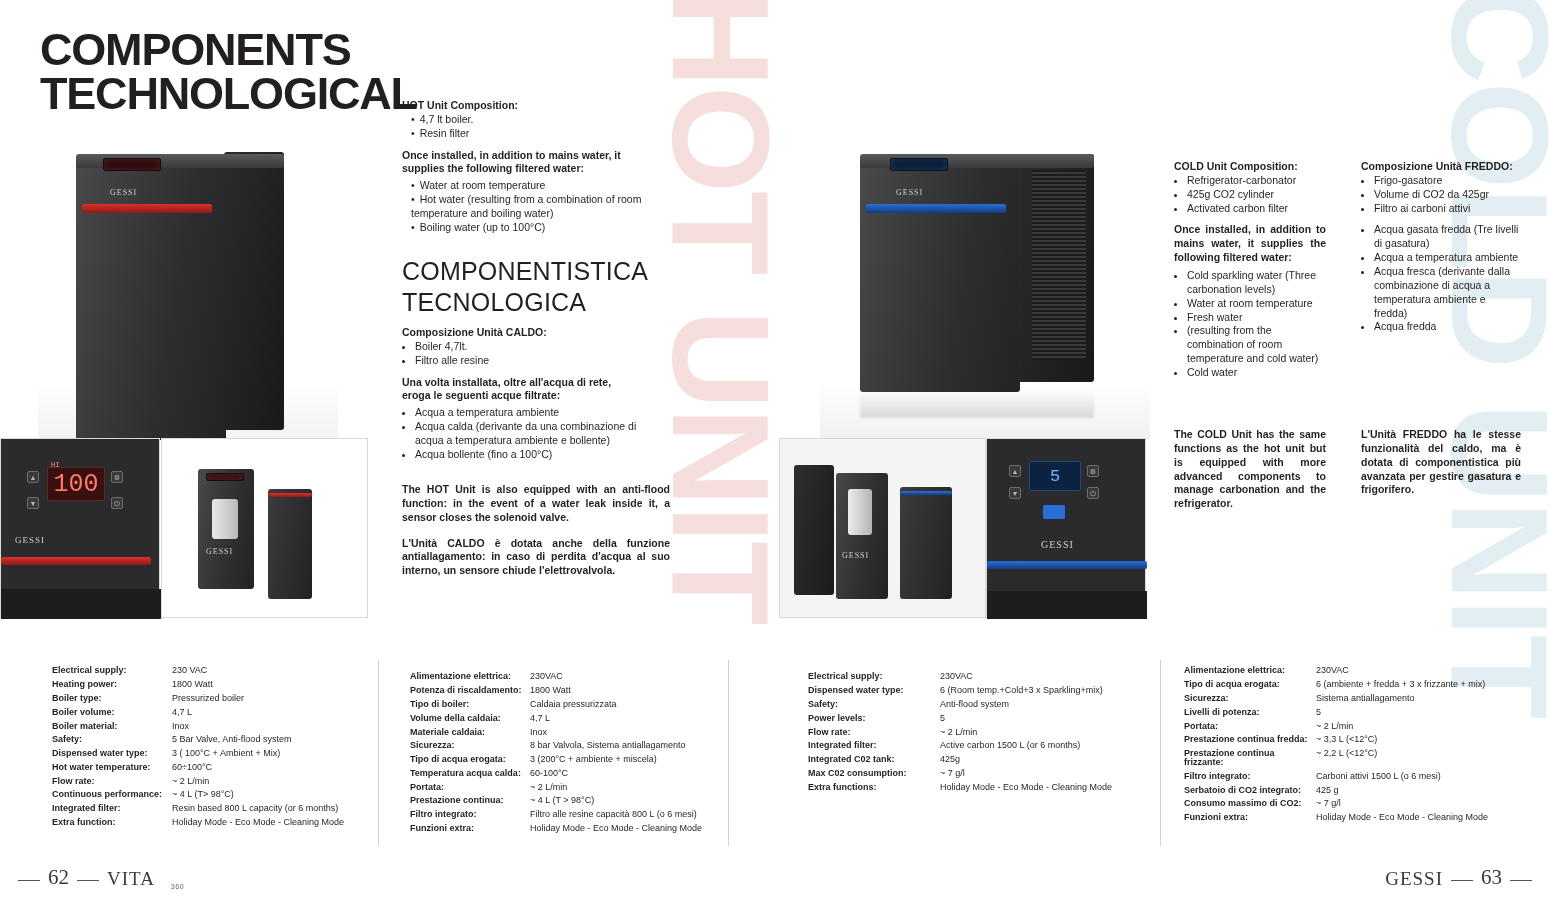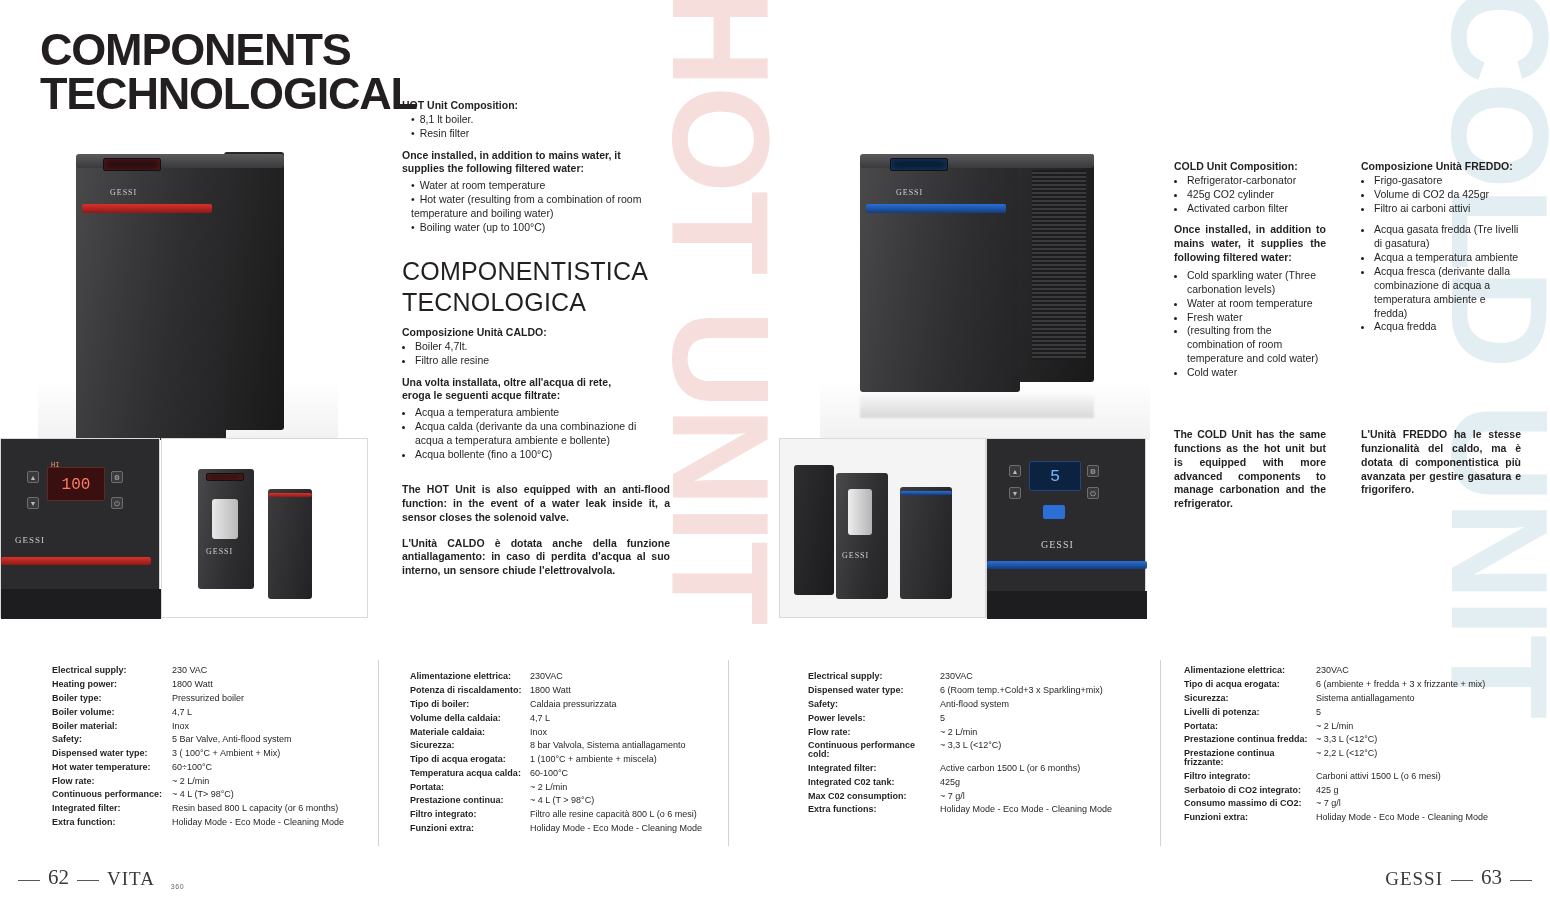--- a/index.html
+++ b/index.html
@@ -192,21 +192,21 @@
   <div class="unit-top" style="left:38px; top:14px; width:208px; height:14px; border-radius:3px;"></div>
   <div class="display-red" style="left:65px; top:18px; width:58px; height:13px;"></div>
   <div class="logo-chip" style="left:72px; top:48px;">GESSI</div>
   <div class="accent-red" style="left:44px; top:64px; width:130px; height:9px;"></div>
 
 </div>
 
 <div class="photo-panel" id="photo-hot-closeup">
   <div class="panel-btn" style="left:26px; top:32px;">▲</div>
   <div class="panel-btn" style="left:26px; top:58px;">▼</div>
-  <div class="lcd-red-big" style="left:46px; top:28px; width:58px; height:34px; font-size:16px; line-height:34px;">100</div>
+  <div class="lcd-red-big" style="left:46px; top:28px; width:58px; height:34px; font-size:25px; line-height:34px;">100</div>
   <div style="position:absolute; left:50px; top:22px; color:#ff8a76; font-size:7px; font-family:'Liberation Mono',monospace;">HI</div>
   <div class="panel-btn" style="left:110px; top:32px;">⚙</div>
   <div class="panel-btn" style="left:110px; top:58px;">⏻</div>
   <div class="logo-chip" style="left:14px; top:96px; font-size:9px;">GESSI</div>
   <div class="accent-red" style="left:0px; top:118px; width:150px; height:8px;"></div>
   <div style="position:absolute; left:0; top:150px; width:160px; height:30px; background:#1d1d1f;"></div>
 </div>
 
 <div class="photo-panel" id="photo-hot-pair">
   <div class="unit-body" style="left:36px; top:30px; width:56px; height:120px;"></div>
@@ -246,21 +246,21 @@
   <div class="panel-btn" style="left:100px; top:48px;">⏻</div>
   <div style="position:absolute; left:56px; top:66px; width:22px; height:14px; background:#2b6fd6; border-radius:2px;"></div>
   <div class="logo-chip" style="left:54px; top:100px; font-size:10px;">GESSI</div>
   <div class="accent-blue" style="left:0px; top:122px; width:160px; height:8px;"></div>
   <div style="position:absolute; left:0; top:152px; width:160px; height:28px; background:#1d1d1f;"></div>
 </div>
 
 <div class="col" id="col-hot-en">
   <div class="hd">HOT Unit Composition:</div>
   <ul class="dash">
-    <li>8,1 lt boiler.</li>
+    <li>4,7 lt boiler.</li>
     <li>Resin filter</li>
   </ul>
   <div class="hd">Once installed, in addition to mains water, it</div>
   <div class="hd" style="margin-bottom:3px;">supplies the following filtered water:</div>
   <ul class="dash">
     <li>Water at room temperature</li>
     <li>Hot water (resulting from a combination of room temperature and boiling water)</li>
     <li>Boiling water (up to 100°C)</li>
   </ul>
 </div>
@@ -409,21 +409,21 @@
         <tr>
           <td class="k">Materiale caldaia:</td>
           <td class="v">Inox</td>
         </tr>
         <tr>
           <td class="k">Sicurezza:</td>
           <td class="v">8 bar Valvola, Sistema antiallagamento</td>
         </tr>
         <tr>
           <td class="k">Tipo di acqua erogata:</td>
-          <td class="v">1 (100°C + ambiente + miscela)</td>
+          <td class="v">3 (200°C + ambiente + miscela)</td>
         </tr>
         <tr>
           <td class="k">Temperatura acqua calda:</td>
           <td class="v">60-100°C</td>
         </tr>
         <tr>
           <td class="k">Portata:</td>
           <td class="v">~ 2 L/min</td>
         </tr>
         <tr>
@@ -456,24 +456,20 @@
           <td class="k">Safety:</td>
           <td class="v">Anti-flood system</td>
         </tr>
         <tr>
           <td class="k">Power levels:</td>
           <td class="v">5</td>
         </tr>
         <tr>
           <td class="k">Flow rate:</td>
           <td class="v">~ 2 L/min</td>
-        </tr>
-        <tr>
-          <td class="k">Continuous performance cold:</td>
-          <td class="v">~ 3,3 L (&lt;12°C)</td>
         </tr>
         <tr>
           <td class="k">Integrated filter:</td>
           <td class="v">Active carbon 1500 L (or 6 months)</td>
         </tr>
         <tr>
           <td class="k">Integrated C02 tank:</td>
           <td class="v">425g</td>
         </tr>
         <tr>

